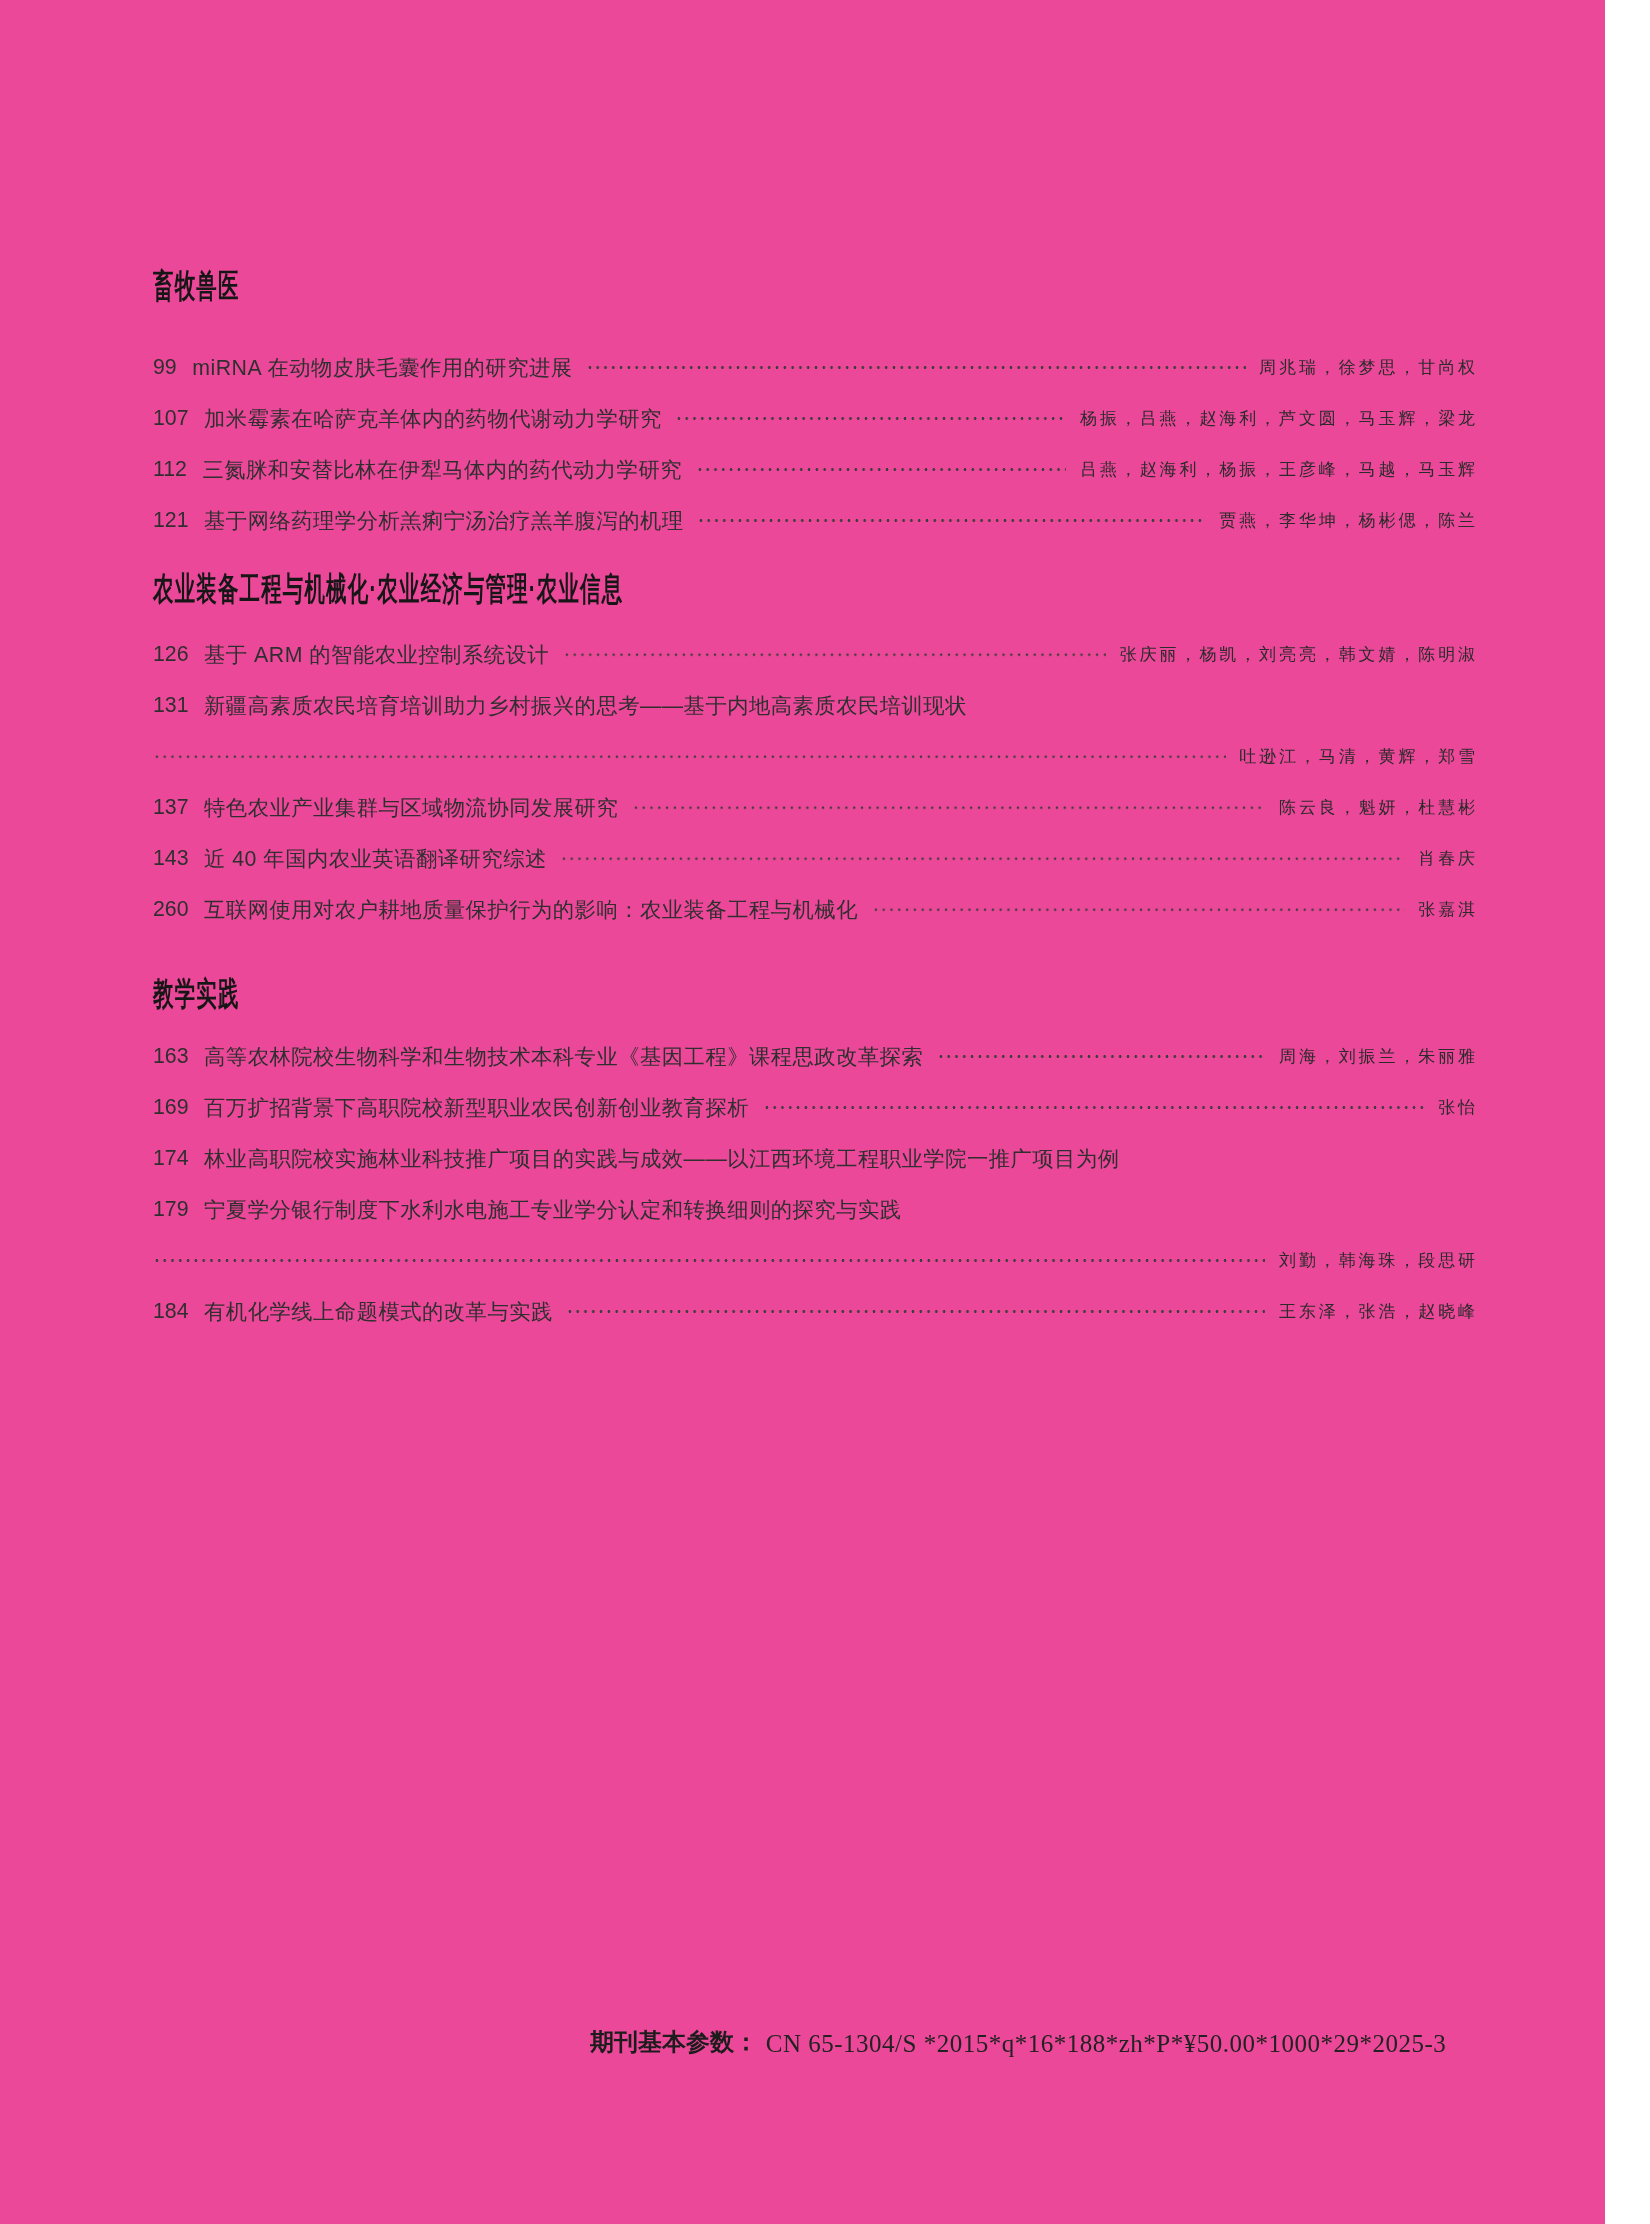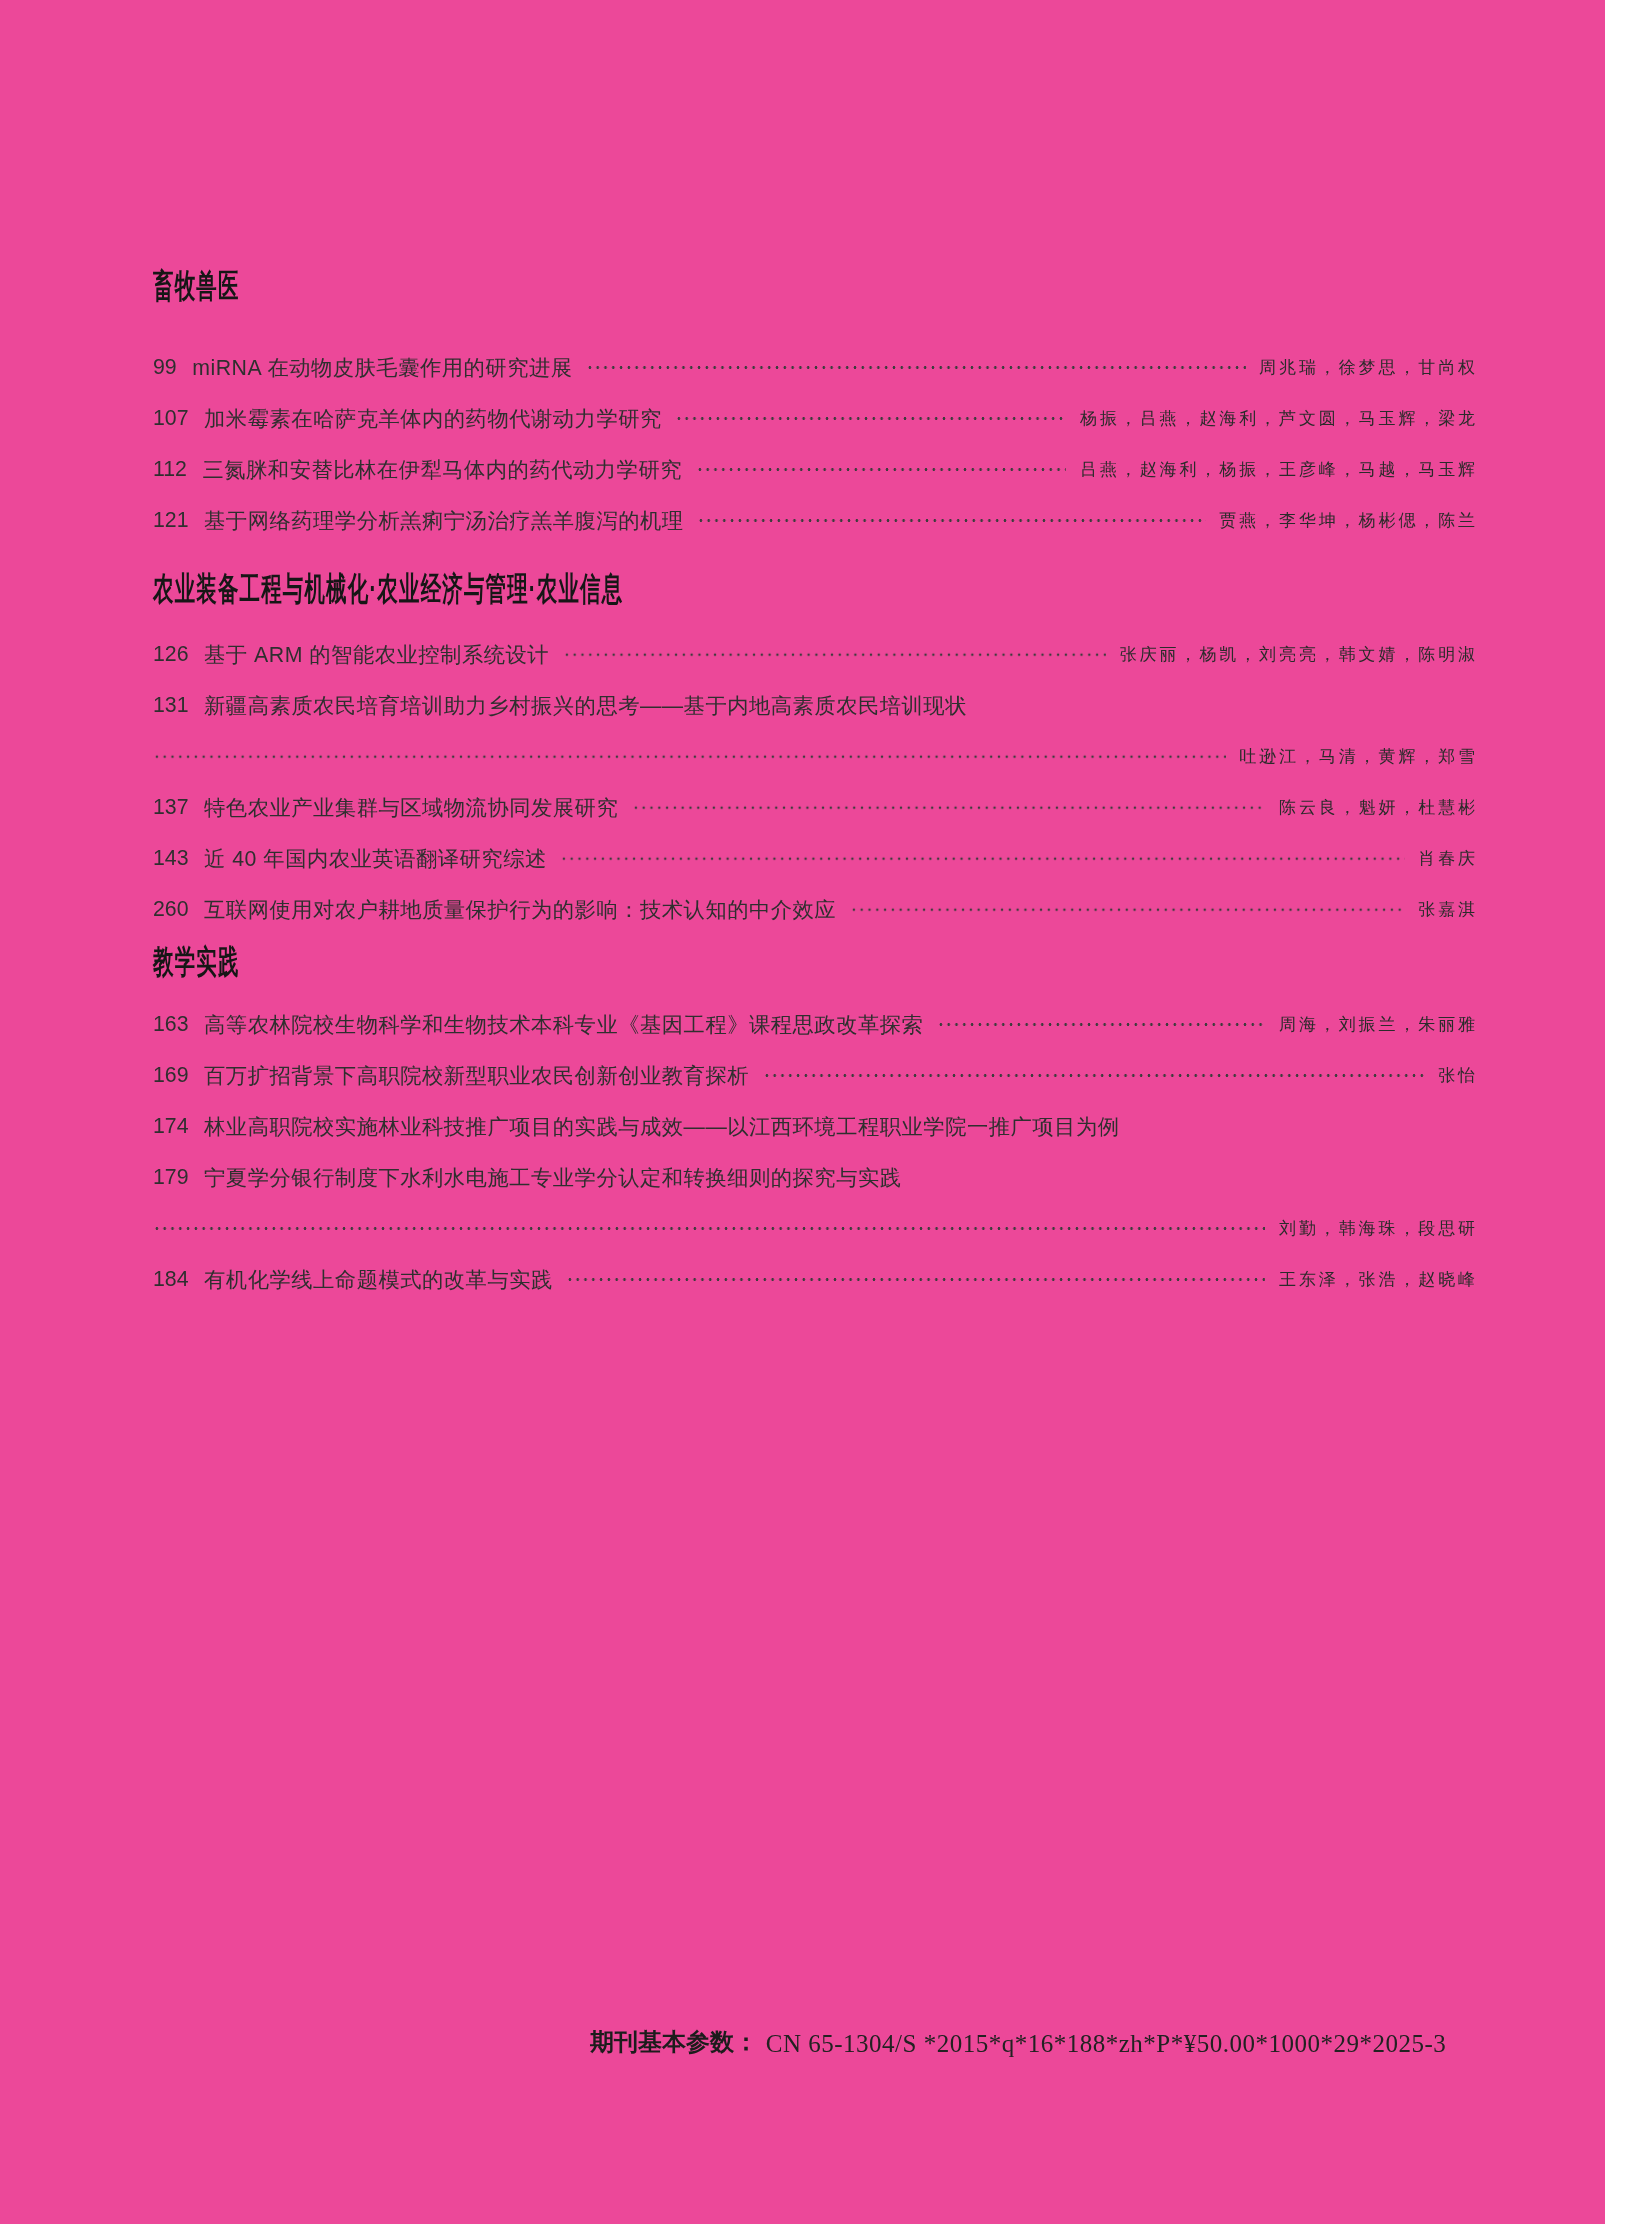--- a/index.html
+++ b/index.html
@@ -25,21 +25,21 @@
     height: 43px;
     color: #161616;
     letter-spacing: 1.9px;
     transform: scaleX(0.62);
     transform-origin: left center;
     white-space: nowrap;
   }
   #sec1 .section-heading { margin-bottom: 35px; }
   #sec2 { margin-top: 21px; }
   #sec2 .section-heading { margin-bottom: 19.4px; }
-  #sec3 { margin-top: 5px; }
+  #sec3 { margin-top: 37px; }
   #sec3 .section-heading { margin-bottom: 15.5px; }
 
   .entry {
     display: flex;
     align-items: center;
     height: 51px;
     font-size: 21.3px;
     white-space: nowrap;
   }
   .num {
@@ -150,21 +150,21 @@
         <span class="authors">陈云良，魁妍，杜慧彬</span>
       </div>
       <div class="entry">
         <span class="num">143</span>
         <span class="title">近 40 年国内农业英语翻译研究综述</span>
         <span class="leader"></span>
         <span class="authors">肖春庆</span>
       </div>
       <div class="entry">
         <span class="num">260</span>
-        <span class="title">互联网使用对农户耕地质量保护行为的影响：技术认知的中介效应</span>
+        <span class="title">互联网使用对农户耕地质量保护行为的影响：农业装备工程与机械化</span>
         <span class="leader"></span>
         <span class="authors">张嘉淇</span>
       </div>
     </div>
 
     <div class="section" id="sec3">
       <div class="section-heading">教学实践</div>
 
       <div class="entry">
         <span class="num">163</span>

